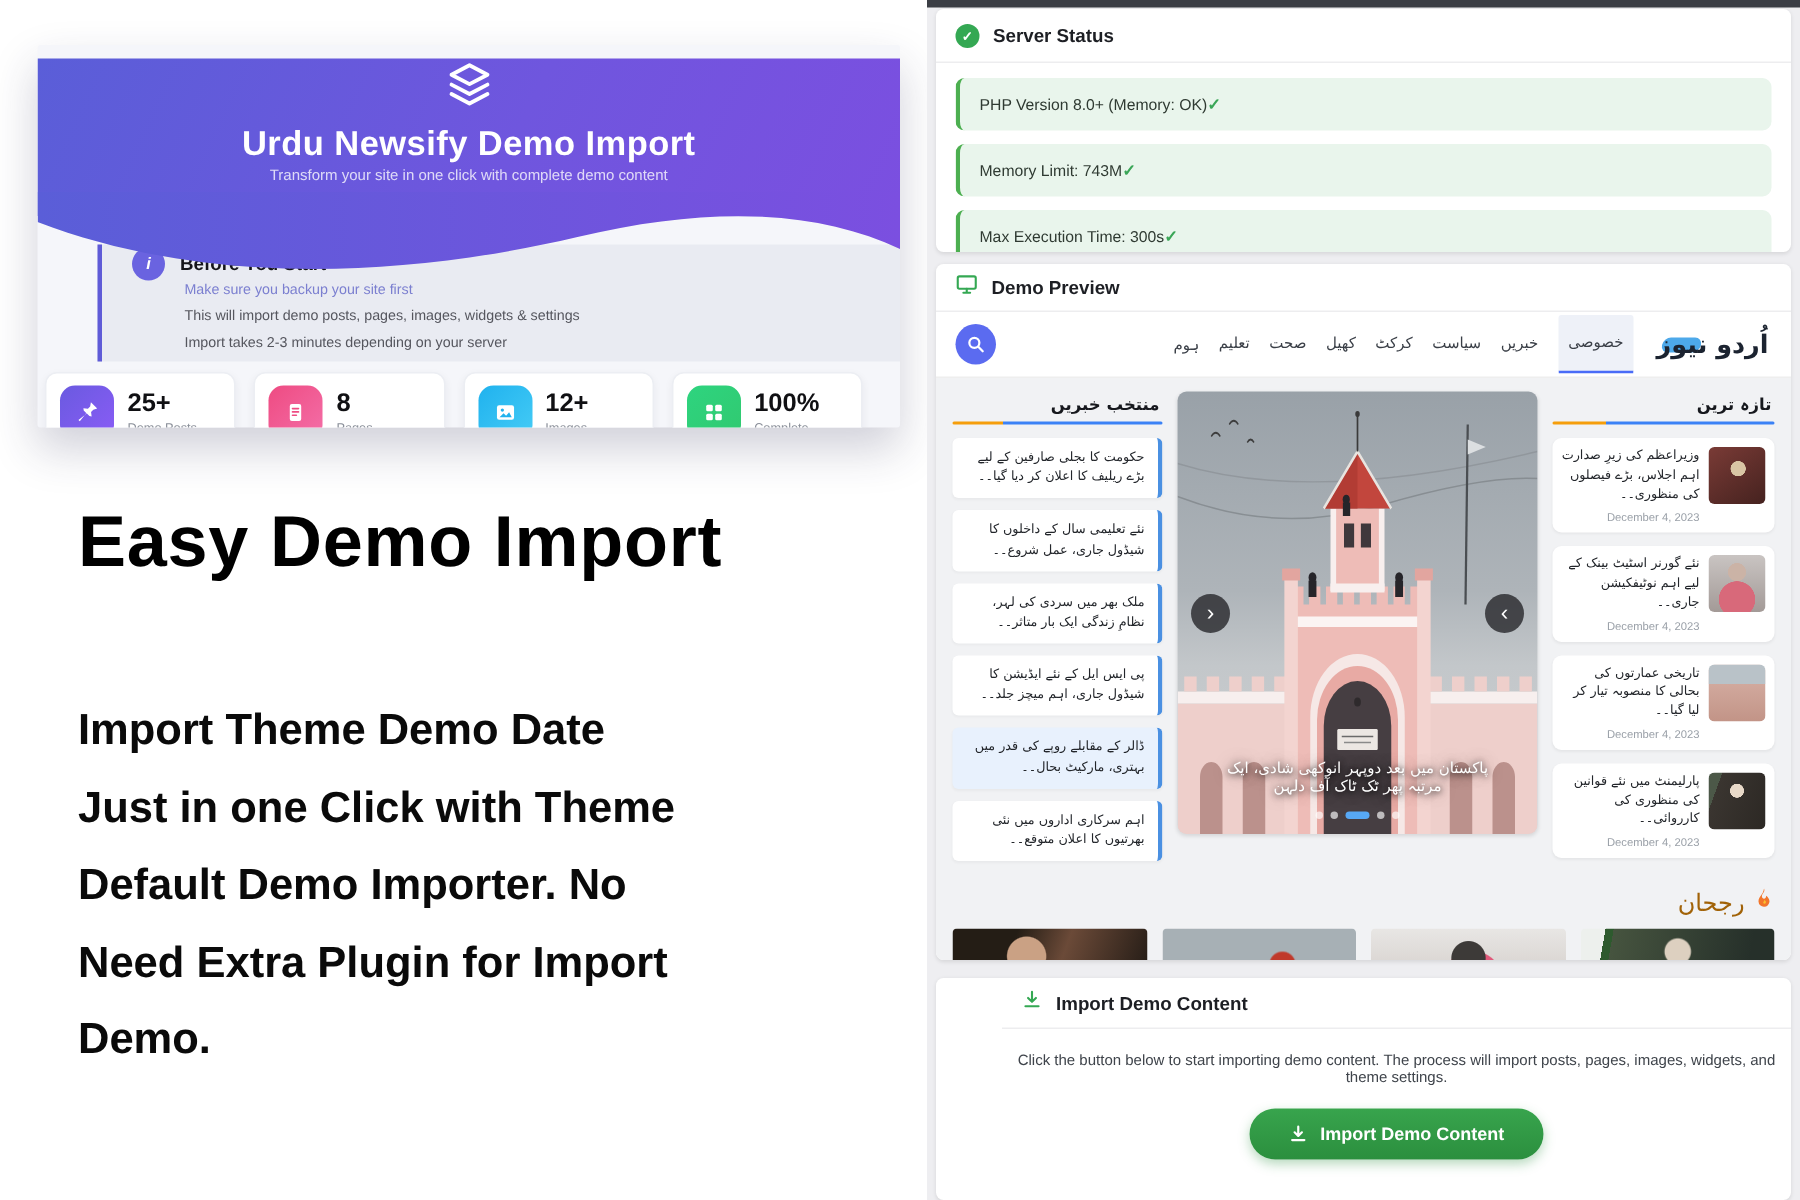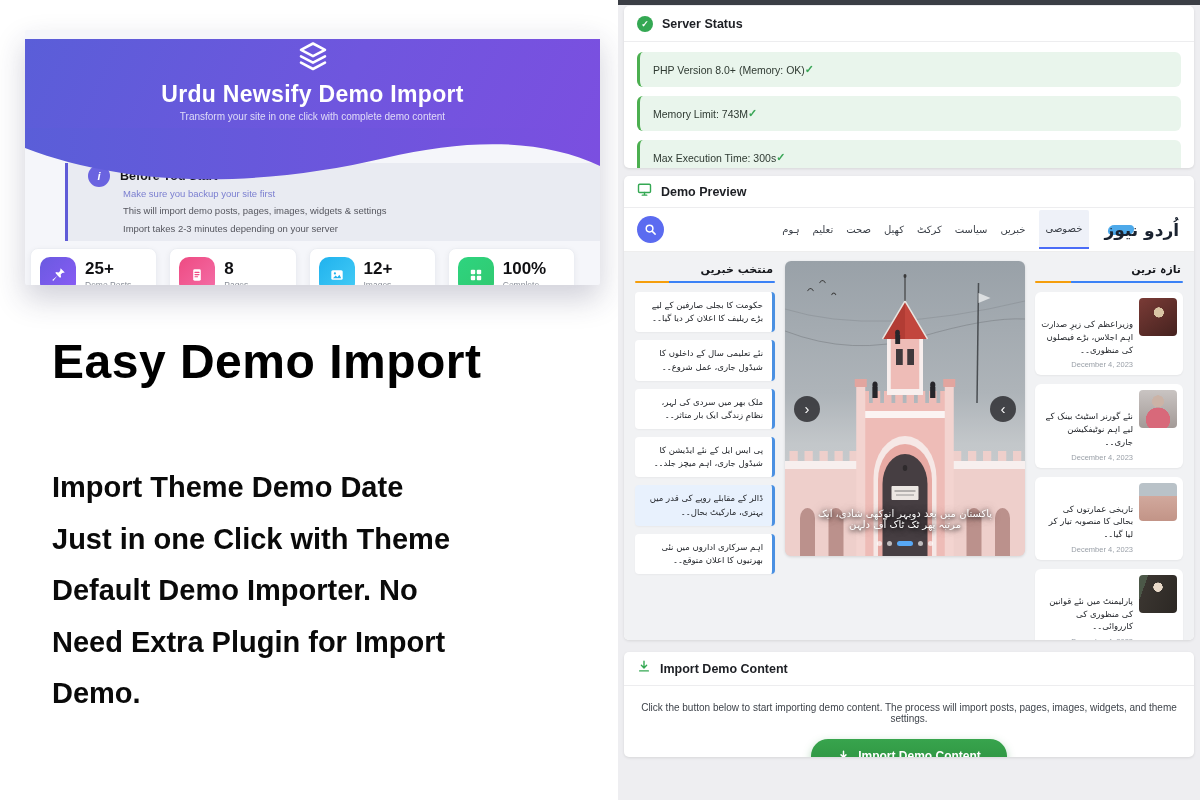--- a/index.html
+++ b/index.html
@@ -78,21 +78,21 @@
   .col-head { font-size:11px; font-weight:bold; color:#16181d; padding:2px 2px 0 0; }
   .col-rule { height:2px; margin:5px 0 9px 0; background:linear-gradient(to right,#f59e0b 0 24%,#3b82f6 24%); border-radius:1px; }
 
   .top-card { background:#fff; border-radius:6px; padding:6px; margin-bottom:9px; display:flex; gap:6px; box-shadow:0 1px 2px rgba(0,0,0,.05); }
   .top-thumb { width:38px; height:38px; border-radius:4px; flex:0 0 38px; }
   .tt1 { background:radial-gradient(circle at 52% 38%,#d9c5a4 0 16%,transparent 17%),linear-gradient(145deg,#7a3b36,#45221f); }
   .tt2 { background:radial-gradient(circle at 50% 30%,#cbb3a6 0 18%,transparent 19%),radial-gradient(circle at 50% 78%,#d8697a 0 34%,transparent 35%),linear-gradient(#c9c4c2,#a39a97); }
   .tt3 { background:linear-gradient(#b9c2c8 0 34%,transparent 34%),linear-gradient(#d9b3a8,#c29487); }
   .tt4 { background:radial-gradient(circle at 50% 32%,#e8d9c8 0 14%,transparent 15%),linear-gradient(110deg,#4c5848 0 18%,#3a3530 18%,#2c2824); }
   .top-text { flex:1; }
-  .top-line { font-size:8.5px; color:#23262b; line-height:1.5;margin-top:20px; }
+  .top-line { font-size:8.5px; color:#23262b; line-height:1.5; }
   .top-date { font-size:7.5px; color:#9aa0a8; margin-top:4px; direction:ltr; text-align:right; font-family:"Liberation Sans",sans-serif; }
 
   .latest-item { background:#fff; border-right:3px solid #4a90e2; border-radius:4px; padding:7px 9px; margin-bottom:8px;
                  font-size:8.5px; color:#23262b; line-height:1.55; box-shadow:0 1px 2px rgba(0,0,0,.04); }
   .latest-item.hl { background:#e8f1fd; }
 
   .carousel { position:relative; height:295px; border-radius:6px; overflow:hidden;
               background:linear-gradient(180deg,#99a1a8 0%,#aeb4b9 45%,#c3c7ca 62%,#cfd2d4 100%); box-shadow:0 1px 3px rgba(0,0,0,.12); }
   .carousel svg.scene { position:absolute; inset:0; width:100%; height:100%; }
   .car-arrow { position:absolute; top:50%; margin-top:-13px; width:26px; height:26px; border-radius:50%;
@@ -109,21 +109,21 @@
   .trend-head { display:flex; align-items:center; gap:6px; }
   .trend-title { font-size:16px; font-weight:normal; color:#a16207; }
   .trend-thumbs { display:flex; gap:10px; margin-top:8px; direction:ltr; }
   .trend-thumb { flex:1; height:44px; border-radius:3px 3px 0 0; }
   .th1 { background:radial-gradient(circle at 38% 42%,#caa184 0 15%,transparent 16%),linear-gradient(110deg,#241d15 0 30%,#6b4a38 55%,#1e1813); }
   .th2 { background:radial-gradient(circle at 62% 55%,#c0392b 0 10%,transparent 11%),linear-gradient(#a7b0b5 0 55%,#d6d9da); }
   .th3 { background:radial-gradient(circle at 50% 45%,#3d3a38 0 16%,transparent 17%),radial-gradient(circle at 52% 80%,#e0597a 0 26%,transparent 27%),linear-gradient(#e8e6e4,#cfc9c4); }
   .th4 { background:radial-gradient(circle at 50% 35%,#ddd0c0 0 12%,transparent 13%),linear-gradient(100deg,#edf0ed 0 12%,#2e5a2e 12% 16%,#46543f 16%,#26302a 85%); }
 
   
-  .card-import { top:652px; height:105px; }
+  .card-import { top:652px; height:148px;padding-left:44px; }
   .card-import .card-head { height:34px; }
   .import-body { text-align:center; padding-top:16px; }
   .import-desc { font-size:10px; color:#3f444b; }
   .import-btn { display:inline-flex; align-items:center; gap:8px; margin-top:15px; background:linear-gradient(180deg,#38a44d,#2b8f3e);
                 color:#fff; font-size:12px; font-weight:bold; padding:10px 26px; border-radius:21px; border:none;
                 box-shadow:0 3px 8px rgba(43,143,62,.35); }
 </style>
 </head>
 <body>
 

